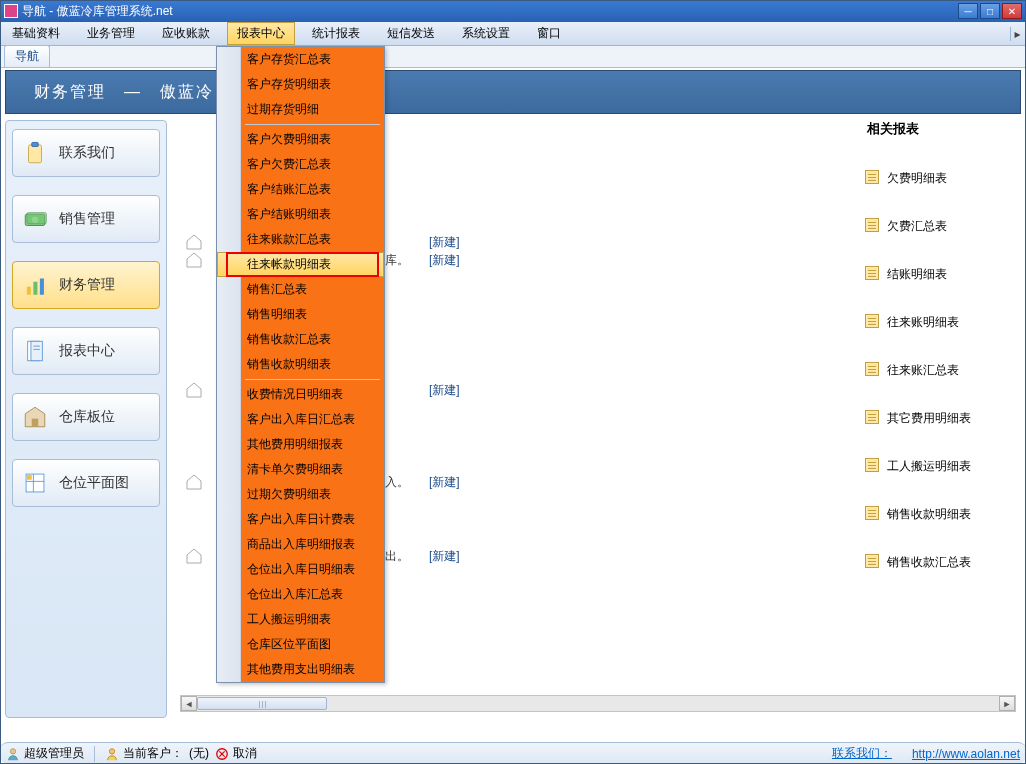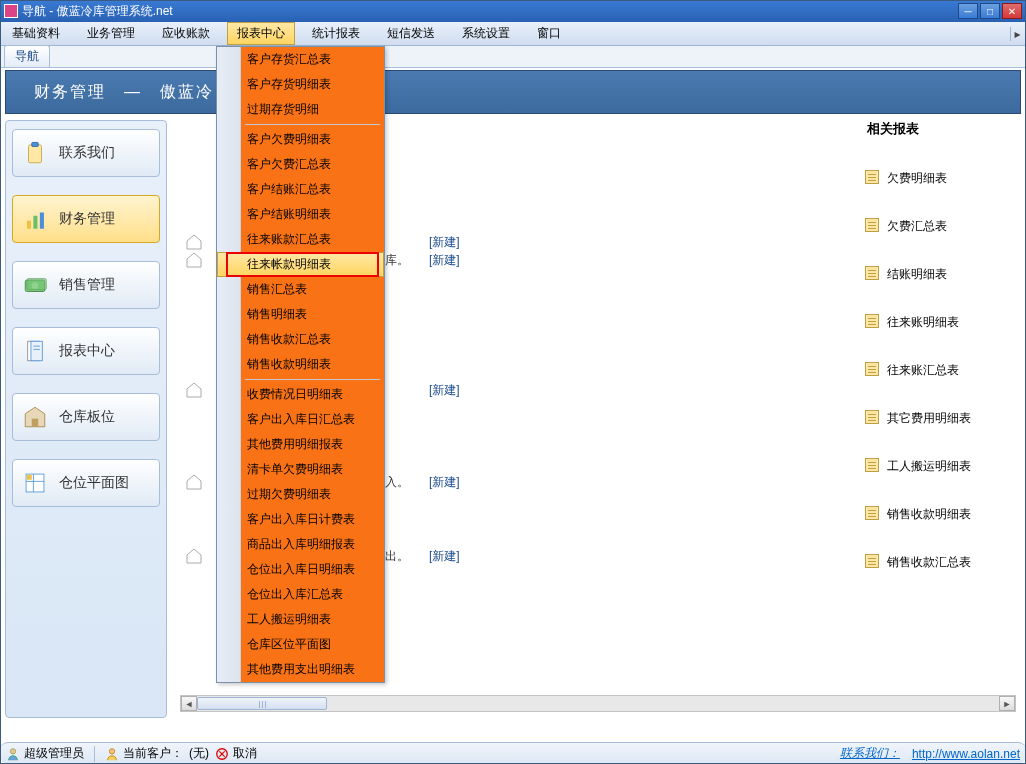--- a/index.html
+++ b/index.html
@@ -61,21 +61,21 @@
 .hscroll .hs-btn { width: 16px; height: 15px; background: linear-gradient(#f8f8f8, #dcdcdc); border: 1px solid #b0b0b0; display: flex; align-items: center; justify-content: center; font-size: 9px; color: #555; }
 .hscroll .hs-track { flex: 1; position: relative; height: 15px; }
 .hscroll .hs-thumb { position: absolute; left: 0; width: 130px; height: 13px; top: 1px; background: linear-gradient(#f0f4fa, #d4dff0); border: 1px solid #9db4d4; border-radius: 2px; }
 .hscroll .hs-thumb::after { content: ""; position: absolute; left: 50%; top: 3px; width: 1px; height: 7px; background: #9db4d4; box-shadow: -3px 0 0 #9db4d4, 3px 0 0 #9db4d4; }
 
 
 .statusbar { position: absolute; left: 0; right: 0; bottom: 0; height: 22px; background: linear-gradient(#f0f4fa, #dde8f5); border-top: 1px solid #a8bdd8; display: flex; align-items: center; font-size: 12px; padding: 0 6px; border-radius: 8px; }
 .statusbar .sb-sep { width: 1px; height: 16px; background: #a8bdd8; margin: 0 10px; }
 .statusbar .sb-icon { width: 14px; height: 14px; margin-right: 4px; display: inline-flex; align-items: center; justify-content: center; }
 .statusbar .sb-link { color: #0066cc; text-decoration: underline; margin-left: auto; }
-.statusbar .sb-link-label { color: #0066cc; text-decoration: underline; margin-right: 12px; font-style: italic; }
+.statusbar .sb-link-label { color: #0066cc; text-decoration: underline; margin-right: 20px; }
 
 
 .outer { position: absolute; inset: 0; border: 1px solid #3a5a80; pointer-events: none; }
 </style>
 </head>
 <body>
 
 <div class="titlebar">
   <div class="app-icon"></div>
   <div class="title-text">导航 - 傲蓝冷库管理系统.net</div>
@@ -110,39 +110,39 @@
   <div class="sidebar-left" id="sidebar-left">
       <div class="nav-btn">
         <span class="nb-icon">
           <svg viewBox="0 0 32 32">
             <rect x="8" y="6" width="16" height="22" rx="2" fill="#ffe8a6" stroke="#c0a040"></rect>
             <rect x="12" y="3" width="8" height="5" rx="1" fill="#4a90d9" stroke="#2a60a0"></rect>
           </svg>
         </span>
         <span>联系我们</span>
       </div>
+      <div class="nav-btn">
+        <span class="nb-icon">
+          <svg viewBox="0 0 32 32">
+            <rect x="4" y="10" width="24" height="14" rx="2" fill="#8dd08d" stroke="#3a803a"></rect>
+            <circle cx="16" cy="17" r="4" fill="#c8f0c8"></circle>
+            <rect x="6" y="8" width="24" height="14" rx="2" fill="#6ac06a" stroke="#3a803a" opacity=".6"></rect>
+          </svg>
+        </span>
+        <span>销售管理</span>
+      </div>
       <div class="nav-btn active">
         <span class="nb-icon">
           <svg viewBox="0 0 32 32">
             <rect x="6" y="18" width="5" height="10" fill="#f0c040"></rect>
             <rect x="14" y="12" width="5" height="16" fill="#6ac06a"></rect>
             <rect x="22" y="8" width="5" height="20" fill="#4a90d9"></rect>
           </svg>
         </span>
         <span>财务管理</span>
-      </div>
-      <div class="nav-btn">
-        <span class="nb-icon">
-          <svg viewBox="0 0 32 32">
-            <rect x="4" y="10" width="24" height="14" rx="2" fill="#8dd08d" stroke="#3a803a"></rect>
-            <circle cx="16" cy="17" r="4" fill="#c8f0c8"></circle>
-            <rect x="6" y="8" width="24" height="14" rx="2" fill="#6ac06a" stroke="#3a803a" opacity=".6"></rect>
-          </svg>
-        </span>
-        <span>销售管理</span>
       </div>
       <div class="nav-btn">
         <span class="nb-icon">
           <svg viewBox="0 0 32 32">
             <rect x="7" y="4" width="14" height="24" fill="#fff" stroke="#888"></rect>
             <rect x="11" y="4" width="14" height="24" fill="#e8f0fa" stroke="#4a90d9"></rect>
             <line x1="14" y1="10" x2="22" y2="10" stroke="#4a90d9"></line>
             <line x1="14" y1="14" x2="22" y2="14" stroke="#4a90d9"></line>
           </svg>
         </span>

